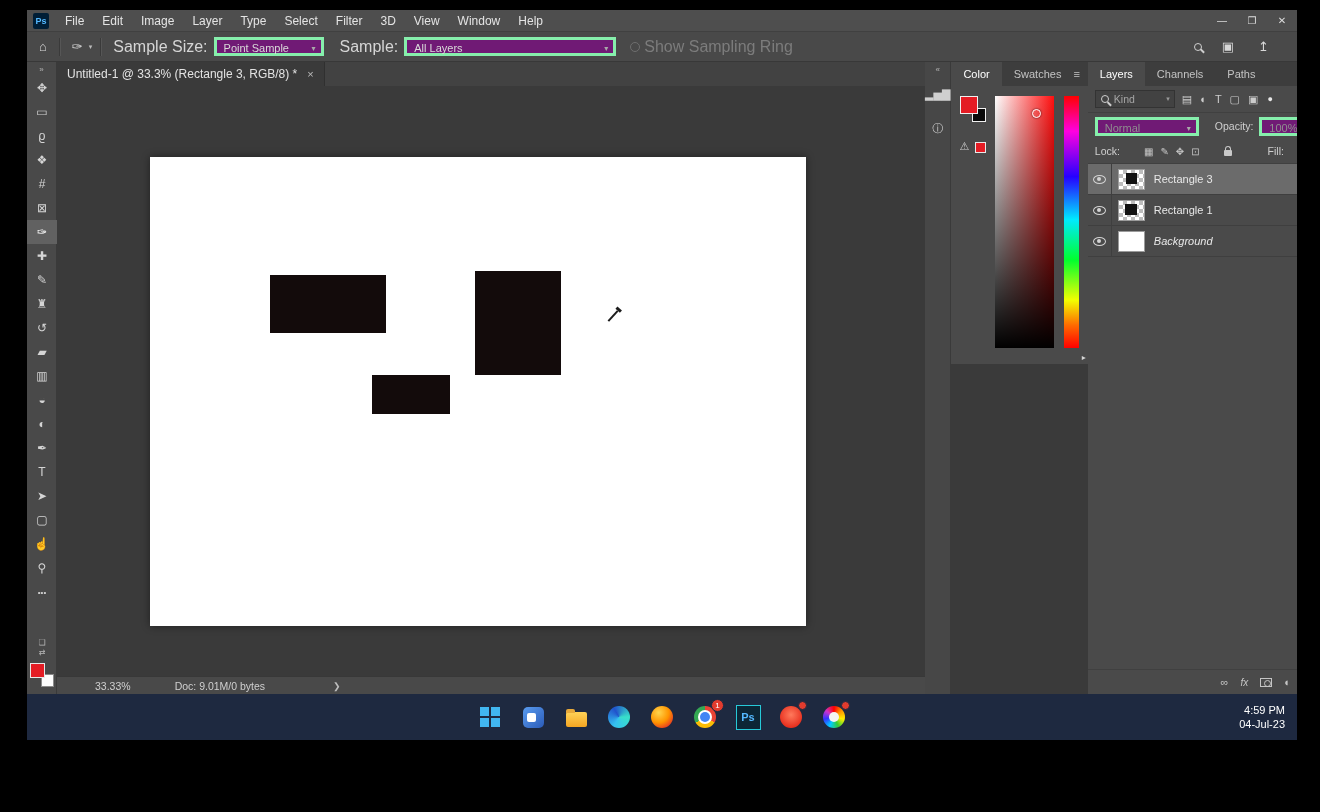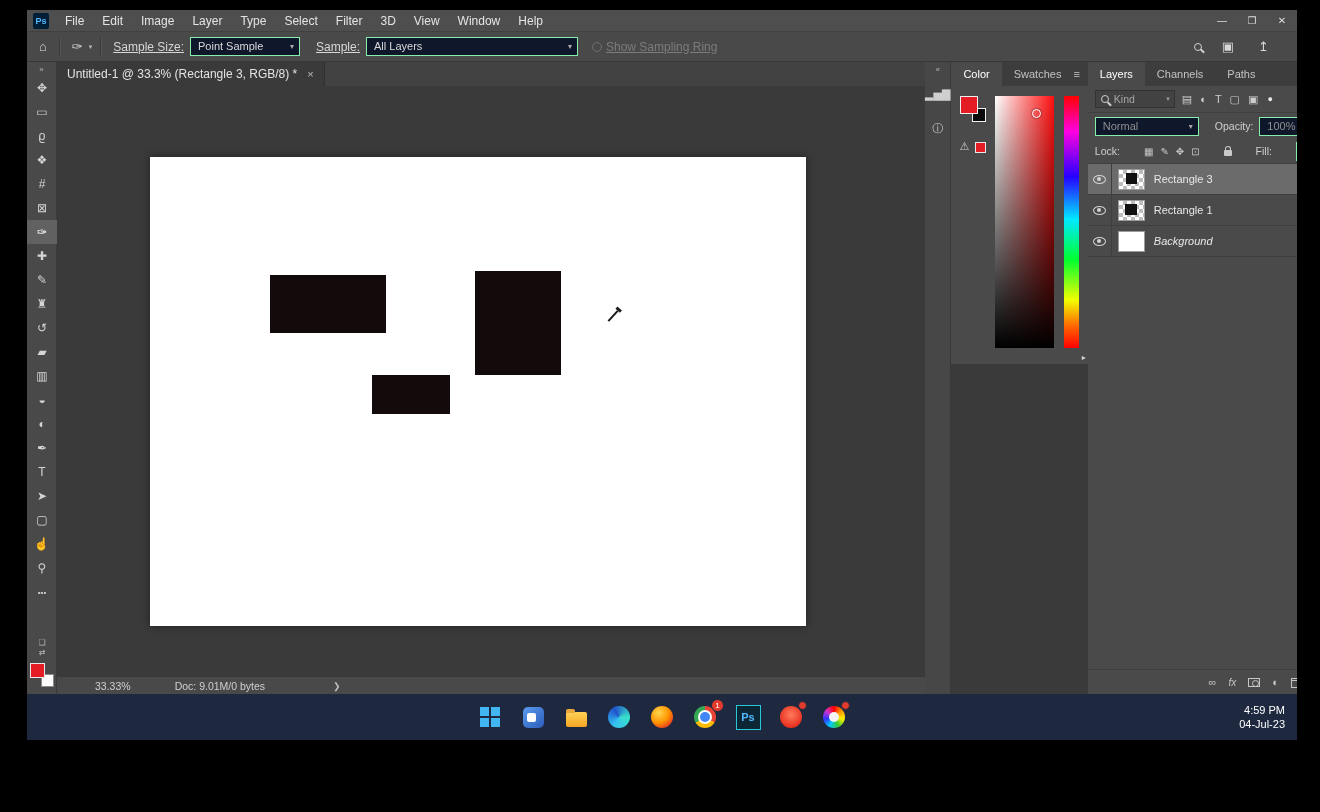--- a/index.html
+++ b/index.html
@@ -16,23 +16,23 @@
   .menu-list{display:flex;align-items:center;height:100%;}
   .menu-item{padding:0 9px;font-size:12px;color:#e4e4e4;line-height:22px;cursor:default;}
   .win-controls{margin-left:auto;display:flex;align-items:center;height:100%;}
   .win-controls span{width:30px;text-align:center;color:#ddd;font-size:10px;line-height:22px;}
 
   
   .optionsbar{position:absolute;left:0;top:22px;right:0;height:30px;background:#494949;display:flex;
               align-items:center;border-bottom:1px solid #383838;padding-left:8px;}
   .opt-icon{color:#d8d8d8;font-size:13px;margin:0 4px;}
   .vsep{width:1px;height:18px;background:#3a3a3a;margin:0 8px;box-shadow:1px 0 0 #565656;}
-  .opt-label{font-size:12px;color:#d6d6d6;margin:0 6px 0 4px;white-space:nowrap;text-decoration:underline;}
+  .opt-label{font-size:16px;color:#d6d6d6;margin:0 6px 0 4px;white-space:nowrap;}
   .opt-label.dim{color:#7c7c7c;}
-  .dd{position:relative;background:#0f172a;border:1px solid #86efac;color:#d9d9d9;font-size:11px;
+  .dd{position:relative;background:#701a75;border:3px solid #86efac;color:#d9d9d9;font-size:11px;
       height:19px;line-height:17px;padding:0 18px 4px 7px;white-space:nowrap;}
   .dd::after{content:"▾";position:absolute;right:5px;top:0;font-size:8px;color:#a9a9a9;line-height:17px;}
   .dd.gray{color:#8f8f8f;}
   .dd-caret{font-size:7px;color:#bbb;margin-left:2px;}
   .ring{width:10px;height:10px;border:1px solid #6e6e6e;border-radius:50%;display:inline-block;margin-left:14px;}
   .opt-right{margin-left:auto;display:flex;align-items:center;gap:16px;padding-right:24px;}
   .mag{width:8px;height:8px;border:1.5px solid #cfcfcf;border-radius:50%;position:relative;display:inline-block;}
   .mag::after{content:"";position:absolute;width:5px;height:1.5px;background:#cfcfcf;right:-4px;bottom:-2px;
               transform:rotate(45deg);}
 
@@ -393,21 +393,21 @@
           </div>
           <div class="lock-row">
             <span class="sm-label">Lock:</span>
             <span style="display:flex;gap:7px;align-items:center">
                 <span class="lk-ico">▦</span>
                 <span class="lk-ico">✎</span>
                 <span class="lk-ico">✥</span>
                 <span class="lk-ico">⊡</span>
               </span>
             <span class="minilock"></span>
-            <span class="sm-label" style="">Fill:</span>
+            <span class="sm-label" style="margin-left:12px">Fill:</span>
             <span class="dd gray" style="width:54px">100%</span>
           </div>
           <div class="layer-list">
               <div class="layer-row selected">
                 <span class="eyebox">
                   <span class="eye"></span>
                 </span>
                 <span class="thumb checker">
                   <span class="tshape" style="left: 30%; top: 16%; width: 42%; height: 62%;"></span>
                 </span>

